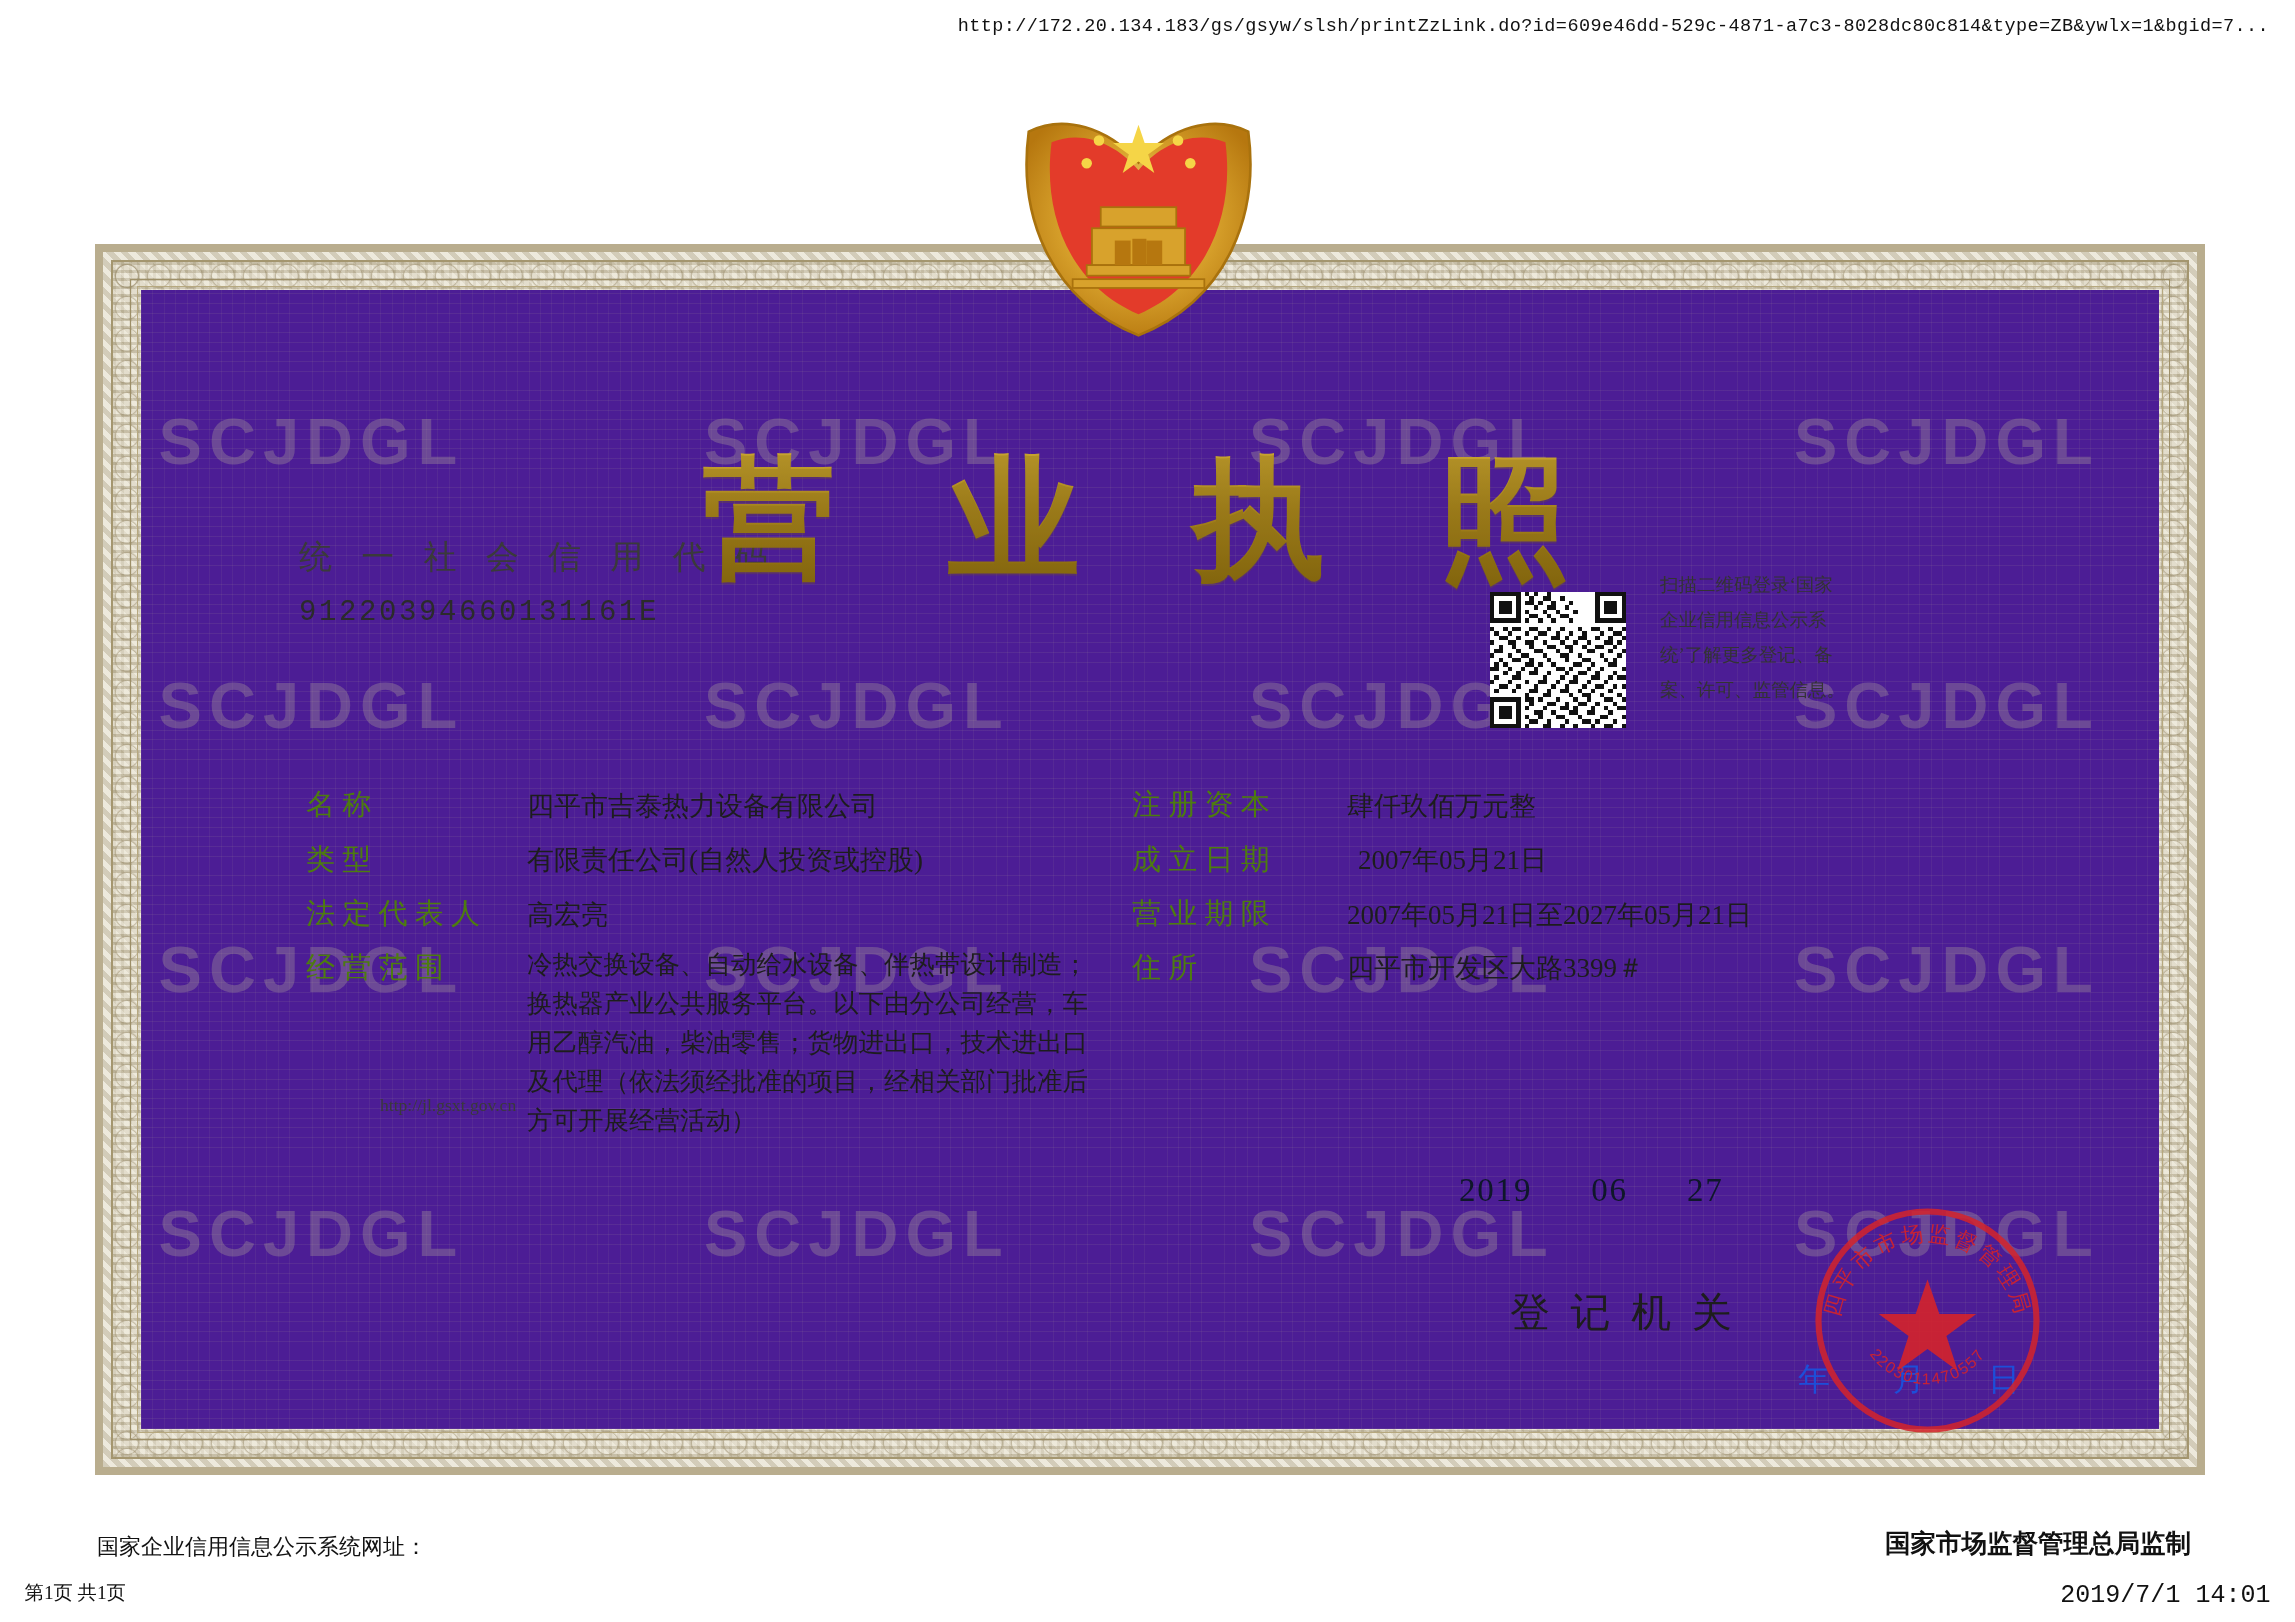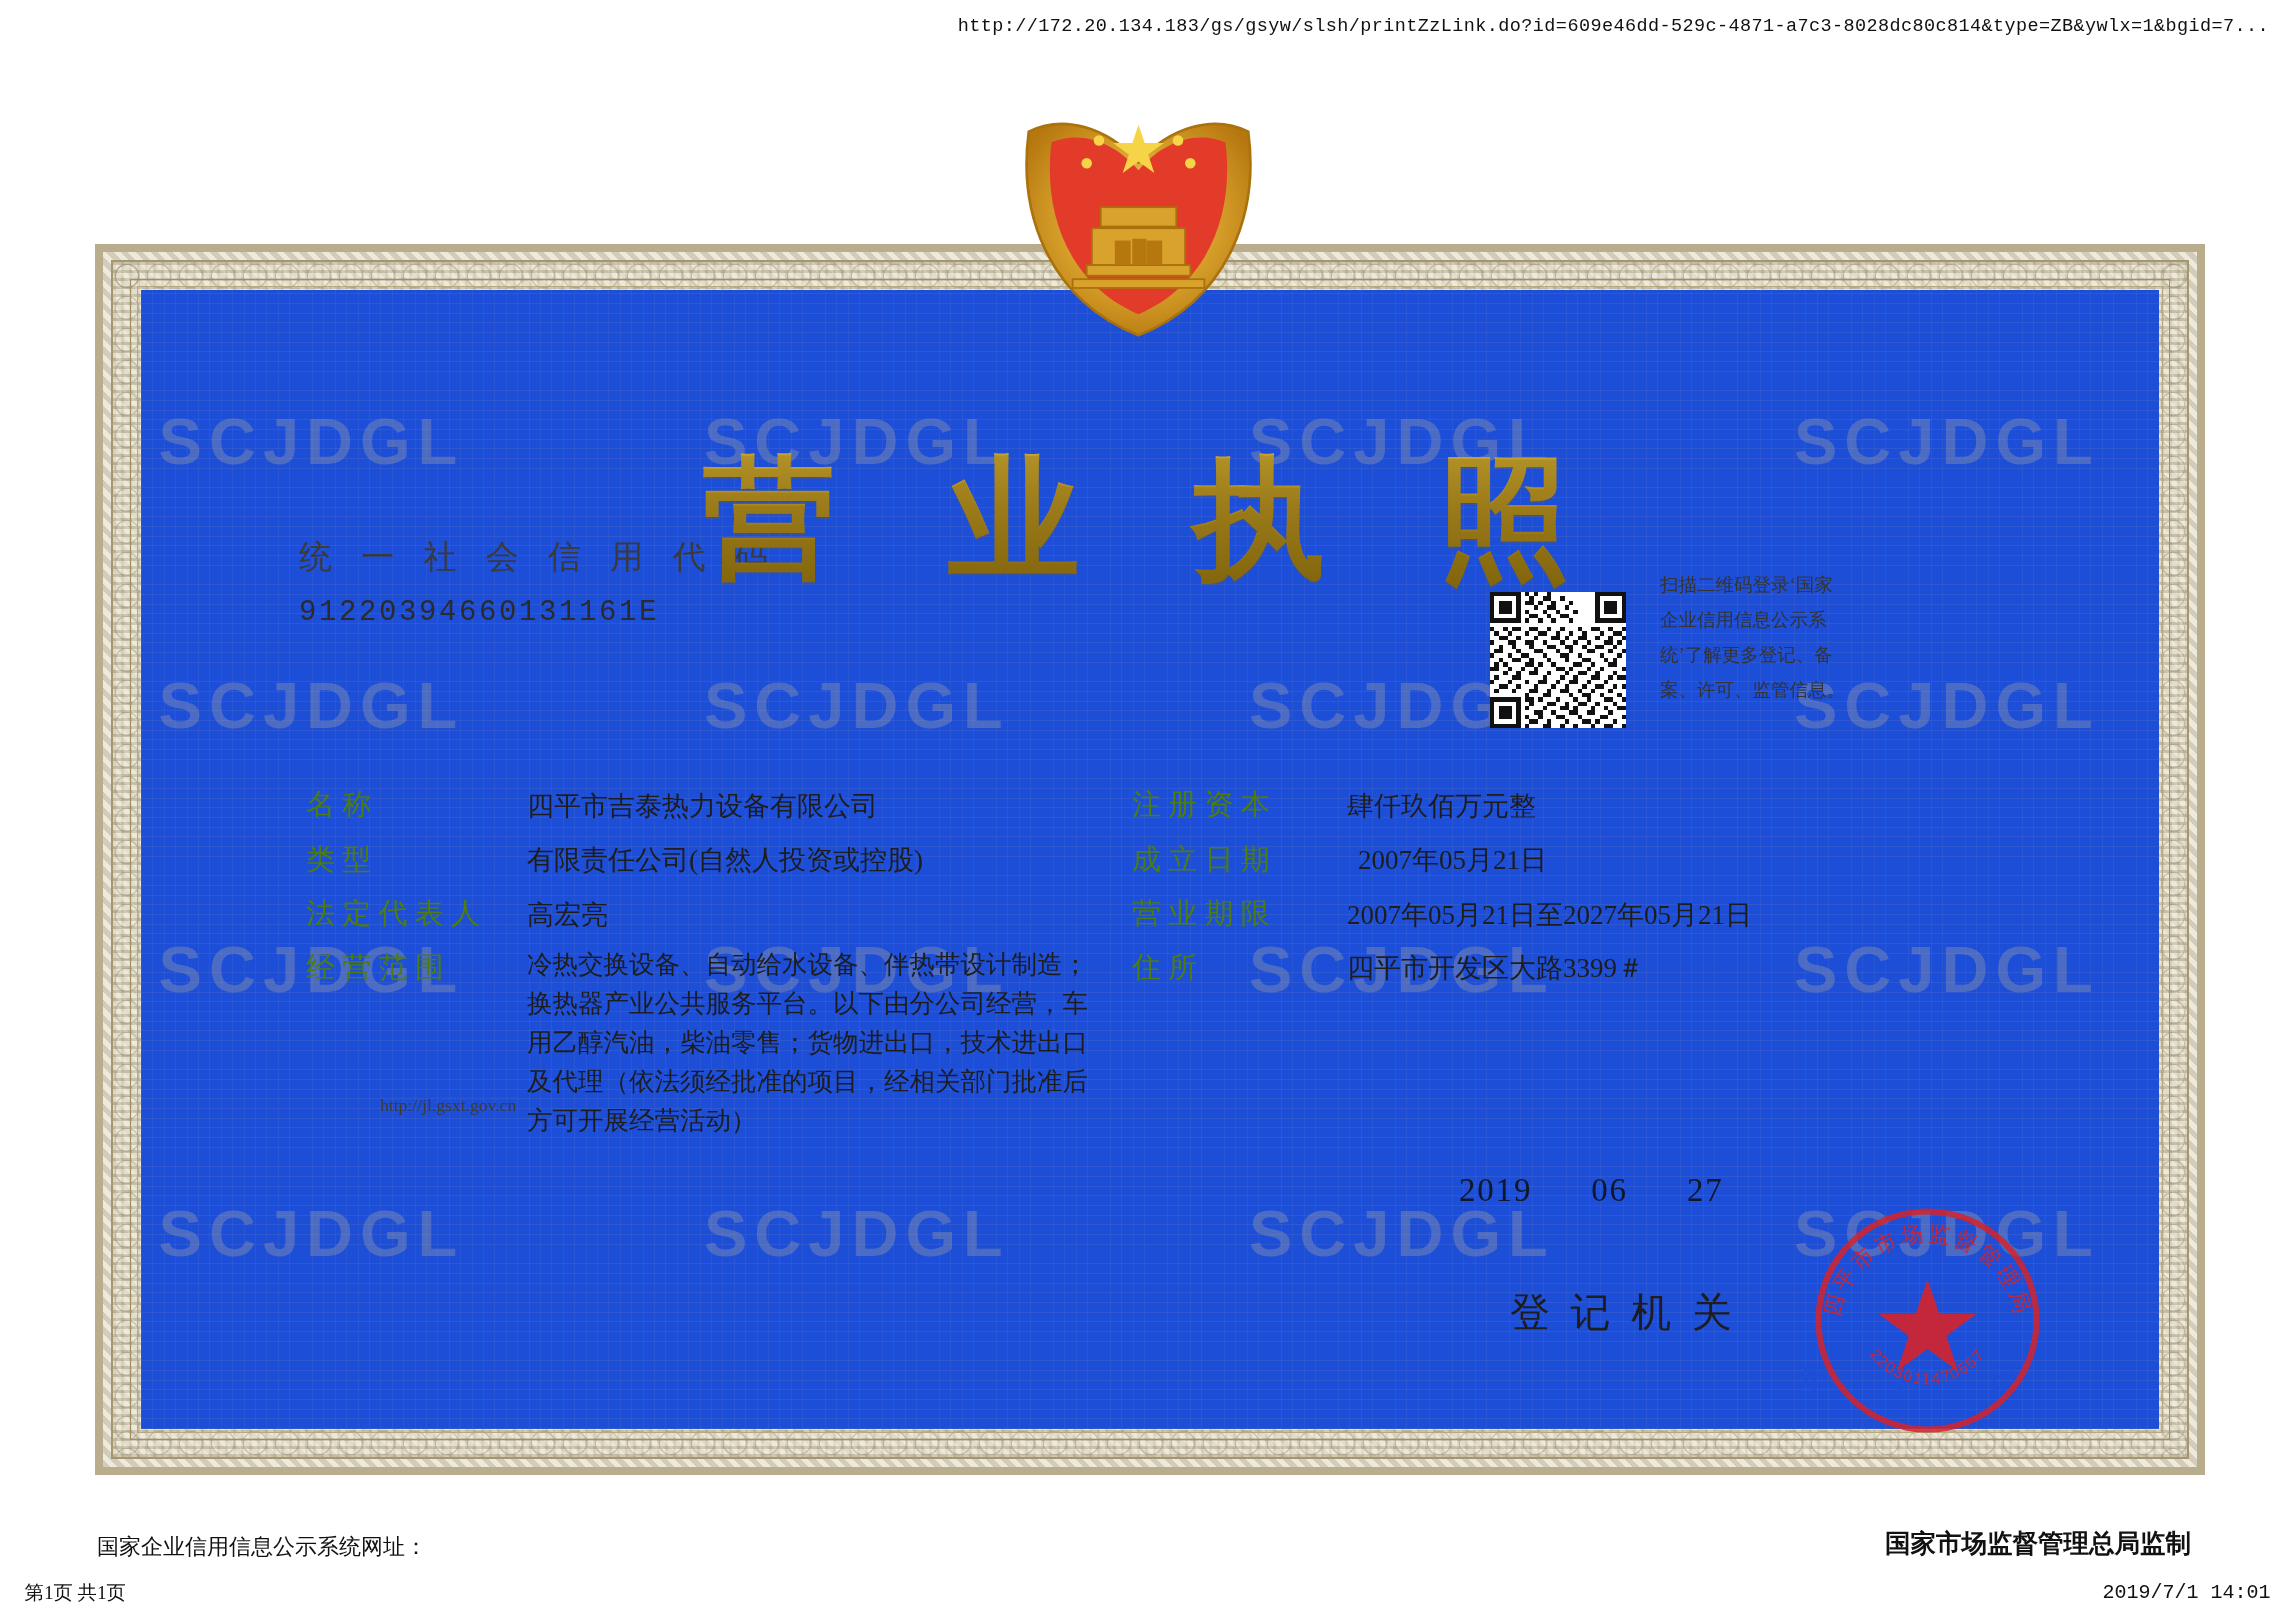--- a/index.html
+++ b/index.html
@@ -45,21 +45,21 @@
     right: 104px;
     top: 1526px;
     font-size: 25.5px;
     color: #111;
     font-weight: bold;
   }
   .footer-right-line2 {
     position: absolute;
     right: 24.6px;
     top: 1581px;
-    font-size: 20px;
+    font-size: 25px;
     color: #111;
     font-family: "Liberation Mono", monospace;
   }
 
   
   .certificate {
     position: absolute;
     left: 95px;
     top: 244px;
     width: 2110px;
@@ -123,21 +123,21 @@
   }
   .border-inner2 {
     position: absolute;
     inset: 42px;
     border: 0.9px solid #b6a87f;
     box-sizing: border-box;
   }
   .paper {
     position: absolute;
     inset: 46px;
-    background: #1d4ed8;
+    background: #4c1d95;
     overflow: hidden;
   }
   
   .paper::before {
     content: "";
     position: absolute;
     inset: 0;
     background:
       repeating-linear-gradient(0deg, rgba(190,178,150,0.10) 0 0.9px, transparent 0.9px 9.7px),
       repeating-linear-gradient(90deg, rgba(190,178,150,0.08) 0 0.9px, transparent 0.9px 11.4px);

